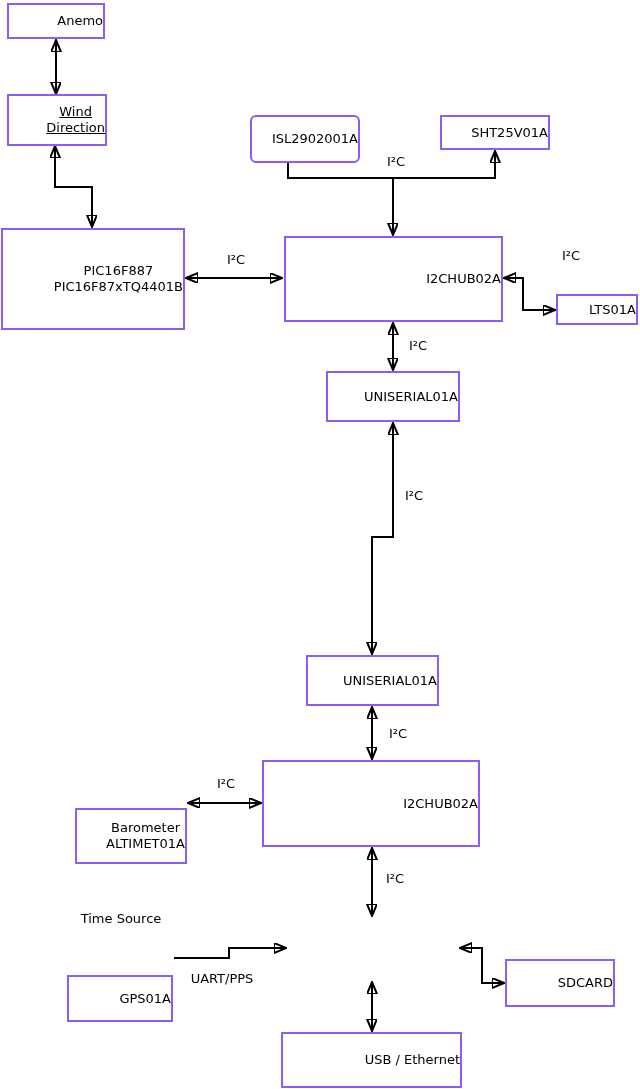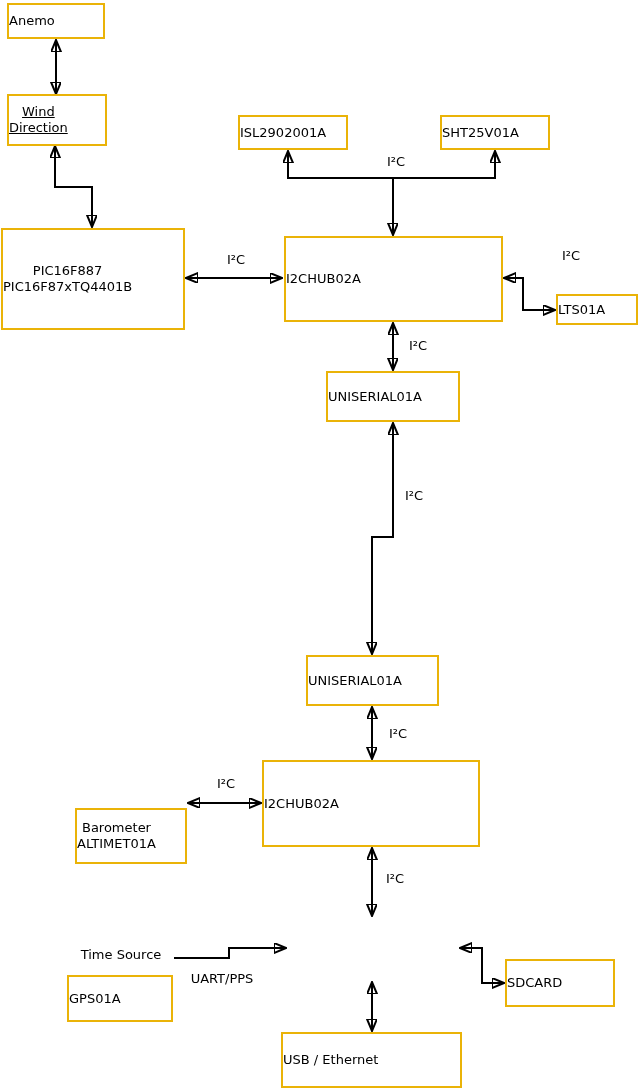--- a/index.html
+++ b/index.html
@@ -11,24 +11,24 @@
     background: #ffffff;
     font-family: "DejaVu Sans", sans-serif;
     color: #000000;
     overflow: hidden;
   }
   .connectors { position: absolute; left: 0; top: 0; }
   .connectors path { stroke: #000000; stroke-width: 2; fill: none; }
   .node {
     position: absolute;
     background: #ffffff;
-    border: 2px solid #eab308;
+    border: 2px solid #8b5cf6;
     display: flex;
     align-items: center;
-    justify-content: flex-start;
+    justify-content: flex-end;
     text-align: center;
   }
   .node-label {
     font-size: 13px;
     line-height: 1.22;
     white-space: pre-line;
   }
   .edge-label {
     position: absolute;
     transform: translate(-50%, -50%);
@@ -70,21 +70,21 @@
   <div class="node" style="left:7px; top:94px; width:100px; height:52px;text-decoration:underline;">
     <span class="node-label">Wind
 Direction</span>
   </div>
 
   <div class="node" style="left:1px; top:228px; width:184px; height:102px;">
     <span class="node-label">PIC16F887
 PIC16F87xTQ4401B</span>
   </div>
 
-  <div class="node" style="left:238px; top:115px; width:110px; height:35px;">
+  <div class="node" style="left:250px; top:115px; width:110px; height:48px;border-radius:6px;">
     <span class="node-label">ISL2902001A</span>
   </div>
 
   <div class="node" style="left:440px; top:115px; width:110px; height:35px;">
     <span class="node-label">SHT25V01A</span>
   </div>
 
   <div class="node" style="left:284px; top:236px; width:219px; height:86px;">
     <span class="node-label">I2CHUB02A</span>
   </div>
@@ -124,16 +124,16 @@
   </div>
 
   <div class="edge-label" style="left:236px; top:259px;">I²C</div>
   <div class="edge-label" style="left:396px; top:161px;">I²C</div>
   <div class="edge-label" style="left:571px; top:255px;">I²C</div>
   <div class="edge-label" style="left:418px; top:345px;">I²C</div>
   <div class="edge-label" style="left:414px; top:495px;">I²C</div>
   <div class="edge-label" style="left:398px; top:733px;">I²C</div>
   <div class="edge-label" style="left:226px; top:783px;">I²C</div>
   <div class="edge-label" style="left:395px; top:878px;">I²C</div>
-  <div class="edge-label" style="left:121px; top:918px;margin-top:36px;">Time Source</div>
+  <div class="edge-label" style="left:121px; top:918px;">Time Source</div>
   <div class="edge-label" style="left:222px; top:978px;">UART/PPS</div>
 
 </div>
 
 </body></html>

